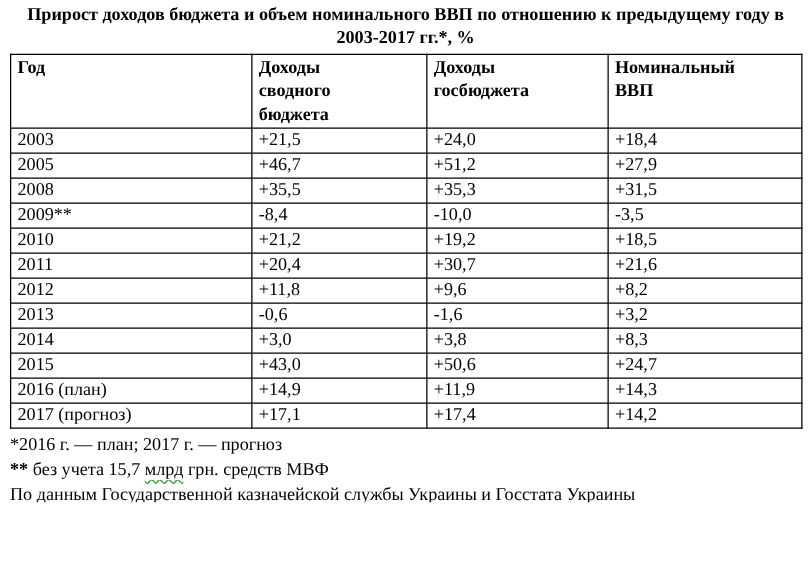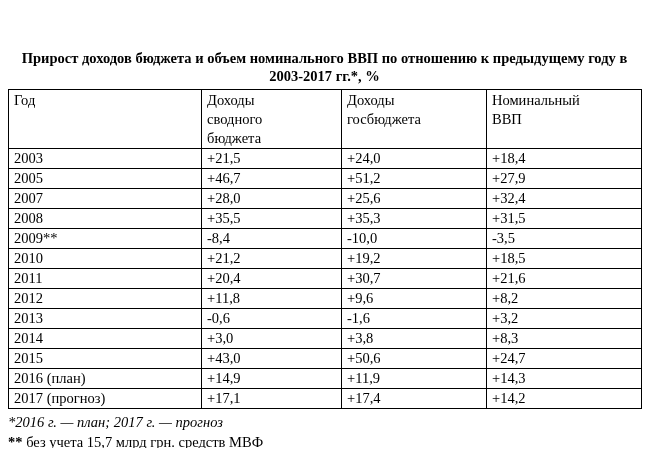--- a/index.html
+++ b/index.html
@@ -8,21 +8,20 @@
     background: #ffffff;
     color: #000000;
     font-family: "Liberation Serif", "DejaVu Serif", serif;
   }
   .page {
     width: 649px;
     height: 402px;
     background: #ffffff;
     overflow: hidden;
     box-sizing: border-box;
-    margin-top: 46px;
   }
   .title {
     font-weight: bold;
     font-size: 14.5px;
     line-height: 1.22;
     text-align: center;
     padding: 4px 6px 2px 6px;
   }
   table.data {
     border-collapse: collapse;
@@ -32,40 +31,40 @@
   }
   table.data th, table.data td {
     border: 1px solid #000000;
     font-size: 14.5px;
     padding: 0 2px 0 5px;
     text-align: left;
     overflow: hidden;
     white-space: nowrap;
   }
   table.data th {
-    font-weight: normal;
+    font-weight: bold;
     vertical-align: top;
     line-height: 1.3;
     padding-top: 1px;
     height: 56px;
     white-space: normal;
   }
   .hline { display: block; }
   table.data td {
     height: 19px;
     line-height: 19px;
     font-weight: normal;
   }
   .footnotes {
     margin: 3px 0 0 8px;
     font-size: 14.5px;
     line-height: 1.38;
   }
   .note { white-space: pre-wrap; }
-  .note-italic { font-style: italic; }
+  .note-italic { }
   .note b { font-style: normal; font-weight: bold; }
   .wavy-green {
     text-decoration-line: underline;
     text-decoration-style: wavy;
     text-decoration-color: #3f9e3f;
     text-decoration-thickness: 1px;
     text-underline-offset: 3px;
   }
   .wavy-red {
     text-decoration-line: underline;
@@ -114,26 +113,20 @@
         <td>2003</td>
         <td>+21,5</td>
         <td>+24,0</td>
         <td>+18,4</td>
       </tr>
       <tr>
         <td>2005</td>
         <td>+46,7</td>
         <td>+51,2</td>
         <td>+27,9</td>
-      </tr>
-      <tr>
-        <td>2007</td>
-        <td>+28,0</td>
-        <td>+25,6</td>
-        <td>+32,4</td>
       </tr>
       <tr>
         <td>2008</td>
         <td>+35,5</td>
         <td>+35,3</td>
         <td>+31,5</td>
       </tr>
       <tr>
         <td>2009**</td>
         <td>-8,4</td>

